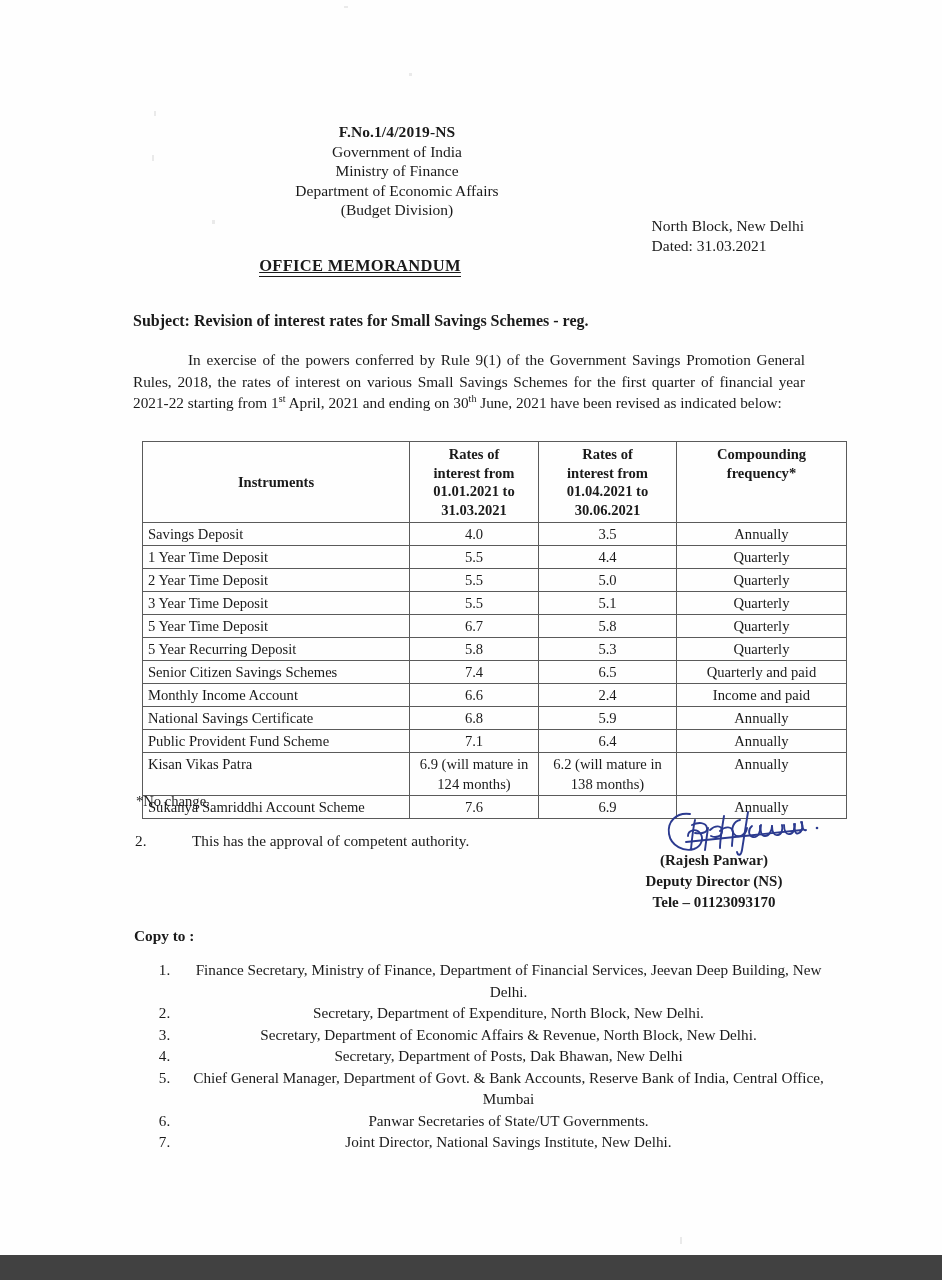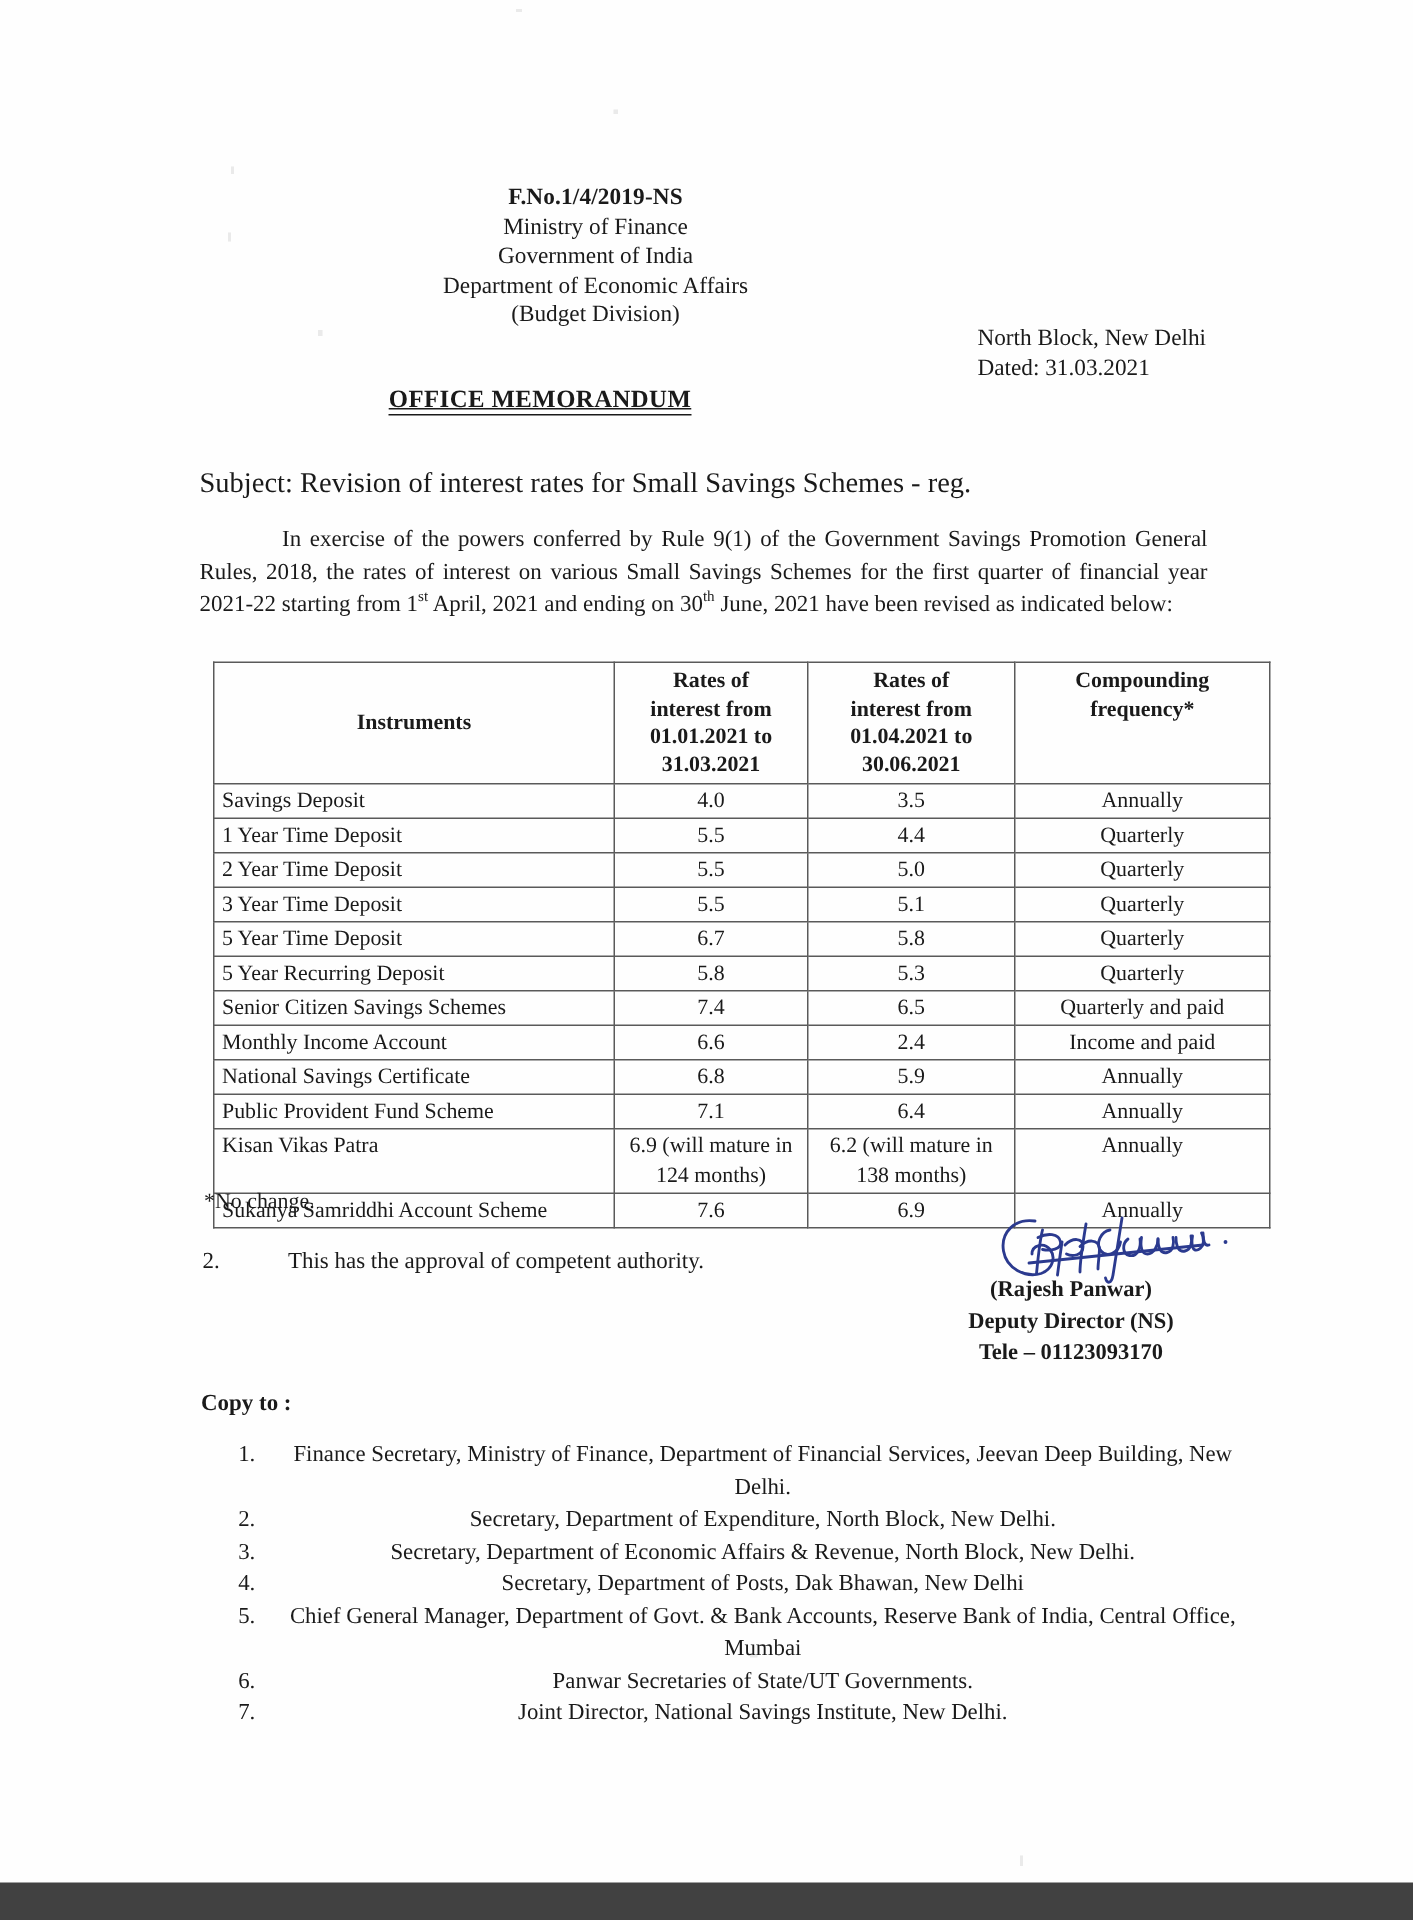--- a/index.html
+++ b/index.html
@@ -73,22 +73,22 @@
   .om-title span {
     border-bottom: 1.6px solid #1a1a1a;
     padding-bottom: 1px;
   }
 
   .subject {
     position: absolute;
     left: 133px;
     top: 312px;
     width: 700px;
-    font-weight: normal;
-    font-size: 19px;
+    font-weight: bold;
+    font-size: 16px;
   }
 
   .body-para {
     position: absolute;
     left: 133px;
     top: 349px;
     width: 672px;
     font-size: 15.3px;
     line-height: 21.5px;
     text-align: justify;
@@ -212,22 +212,22 @@
   <div class="speck" style="left:154px;top:111px;width:2px;height:5px;"></div>
   <div class="speck" style="left:152px;top:155px;width:2px;height:6px;"></div>
   <div class="speck" style="left:212px;top:220px;width:3px;height:4px;"></div>
   <div class="speck" style="left:344px;top:6px;width:4px;height:2px;"></div>
   <div class="speck" style="left:409px;top:73px;width:3px;height:3px;"></div>
   <div class="speck" style="left:680px;top:1237px;width:2px;height:7px;"></div>
   <div class="speck" style="left:500px;top:1103px;width:5px;height:2px;"></div>
 
   <div class="letterhead">
     <div class="fno">F.No.1/4/2019-NS</div>
+    <div>Government of India</div>
     <div>Ministry of Finance</div>
-    <div>Government of India</div>
     <div>Department of Economic Affairs</div>
     <div>(Budget Division)</div>
   </div>
 
   <div class="addr-block">
     <div>North Block, New Delhi</div>
     <div>Dated: 31.03.2021</div>
   </div>
 
   <div class="om-title">

